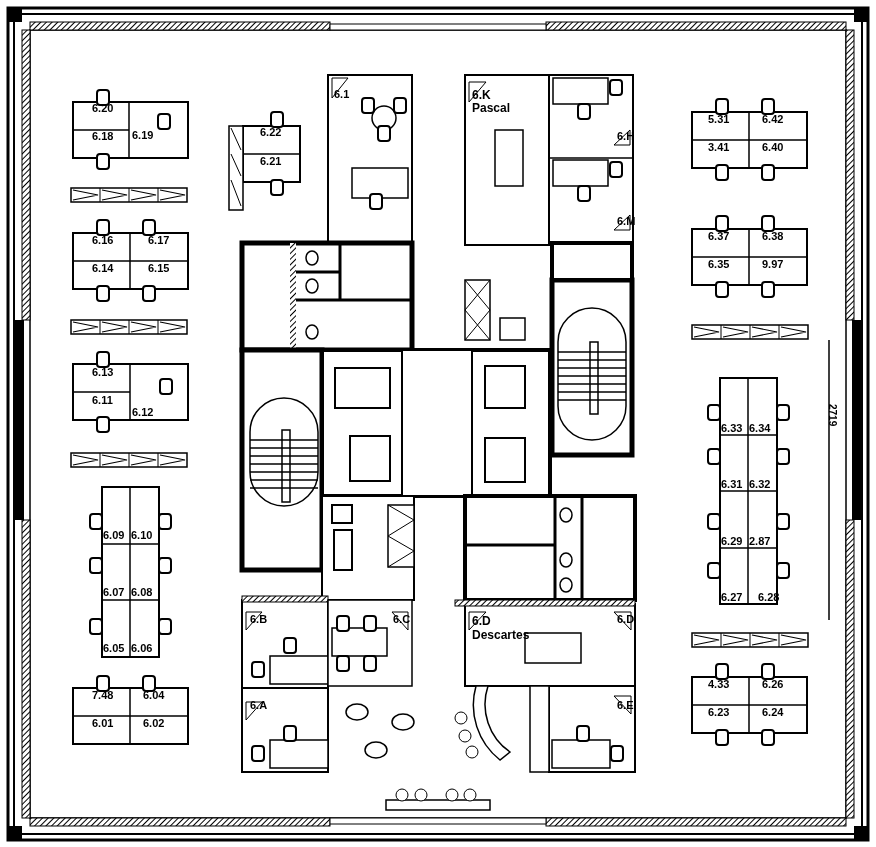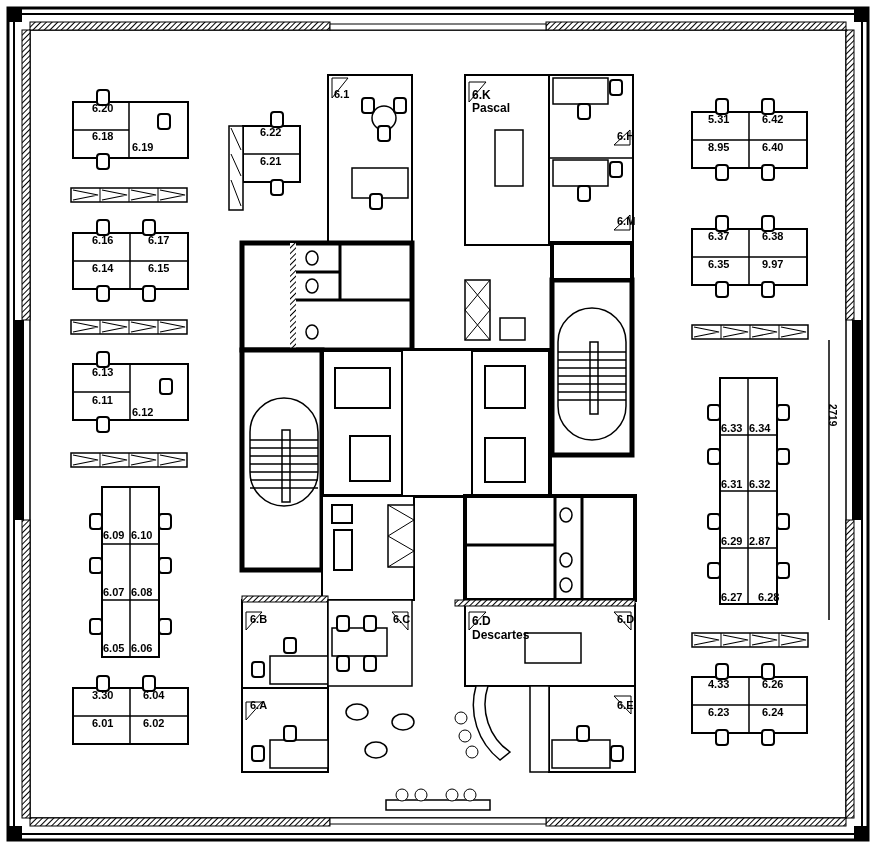--- a/index.html
+++ b/index.html
@@ -305,44 +305,44 @@
     <rect x="386" y="800" width="104" height="10" fill="#fff" stroke="#000" stroke-width="1.5"></rect>
     <circle cx="402" cy="795" r="6" fill="#fff" stroke="#000"></circle>
     <circle cx="421" cy="795" r="6" fill="#fff" stroke="#000"></circle>
     <circle cx="452" cy="795" r="6" fill="#fff" stroke="#000"></circle>
     <circle cx="470" cy="795" r="6" fill="#fff" stroke="#000"></circle>
   </g>
 </svg>
 
 <div class="lbl desk-lbl" style="left:92px;top:103px">6.20</div>
 <div class="lbl desk-lbl" style="left:92px;top:131px">6.18</div>
-<div class="lbl desk-lbl" style="left:132px;top:142px">6.19</div>
+<div class="lbl desk-lbl" style="left:132px;top:130px">6.19</div>
 <div class="lbl desk-lbl" style="left:260px;top:127px">6.22</div>
 <div class="lbl desk-lbl" style="left:260px;top:156px">6.21</div>
 <div class="lbl desk-lbl" style="left:92px;top:235px">6.16</div>
 <div class="lbl desk-lbl" style="left:148px;top:235px">6.17</div>
 <div class="lbl desk-lbl" style="left:92px;top:263px">6.14</div>
 <div class="lbl desk-lbl" style="left:148px;top:263px">6.15</div>
 <div class="lbl desk-lbl" style="left:92px;top:367px">6.13</div>
 <div class="lbl desk-lbl" style="left:92px;top:395px">6.11</div>
 <div class="lbl desk-lbl" style="left:132px;top:407px">6.12</div>
 <div class="lbl desk-lbl" style="left:103px;top:530px">6.09</div>
 <div class="lbl desk-lbl" style="left:131px;top:530px">6.10</div>
 <div class="lbl desk-lbl" style="left:103px;top:587px">6.07</div>
 <div class="lbl desk-lbl" style="left:131px;top:587px">6.08</div>
 <div class="lbl desk-lbl" style="left:103px;top:643px">6.05</div>
 <div class="lbl desk-lbl" style="left:131px;top:643px">6.06</div>
-<div class="lbl desk-lbl" style="left:92px;top:690px">3.30</div>
+<div class="lbl desk-lbl" style="left:92px;top:690px">7.48</div>
 <div class="lbl desk-lbl" style="left:143px;top:690px">6.04</div>
 <div class="lbl desk-lbl" style="left:92px;top:718px">6.01</div>
 <div class="lbl desk-lbl" style="left:143px;top:718px">6.02</div>
 
 <div class="lbl desk-lbl" style="left:708px;top:114px">5.31</div>
 <div class="lbl desk-lbl" style="left:762px;top:114px">6.42</div>
-<div class="lbl desk-lbl" style="left:708px;top:142px">8.95</div>
+<div class="lbl desk-lbl" style="left:708px;top:142px">3.41</div>
 <div class="lbl desk-lbl" style="left:762px;top:142px">6.40</div>
 <div class="lbl desk-lbl" style="left:708px;top:231px">6.37</div>
 <div class="lbl desk-lbl" style="left:762px;top:231px">6.38</div>
 <div class="lbl desk-lbl" style="left:708px;top:259px">6.35</div>
 <div class="lbl desk-lbl" style="left:762px;top:259px">9.97</div>
 <div class="lbl desk-lbl" style="left:721px;top:423px">6.33</div>
 <div class="lbl desk-lbl" style="left:749px;top:423px">6.34</div>
 <div class="lbl desk-lbl" style="left:721px;top:479px">6.31</div>
 <div class="lbl desk-lbl" style="left:749px;top:479px">6.32</div>
 <div class="lbl desk-lbl" style="left:721px;top:536px">6.29</div>

